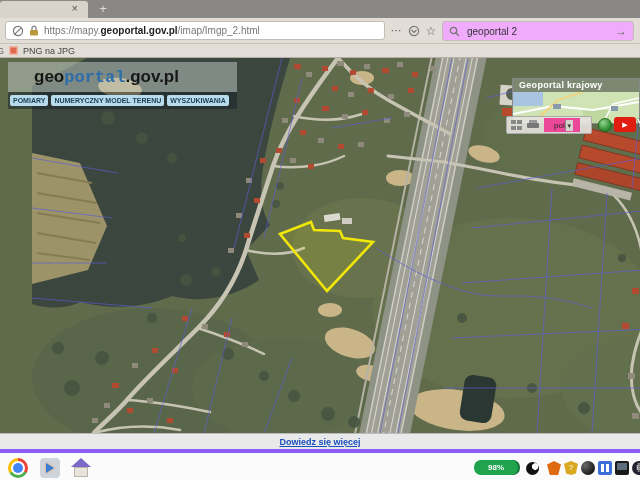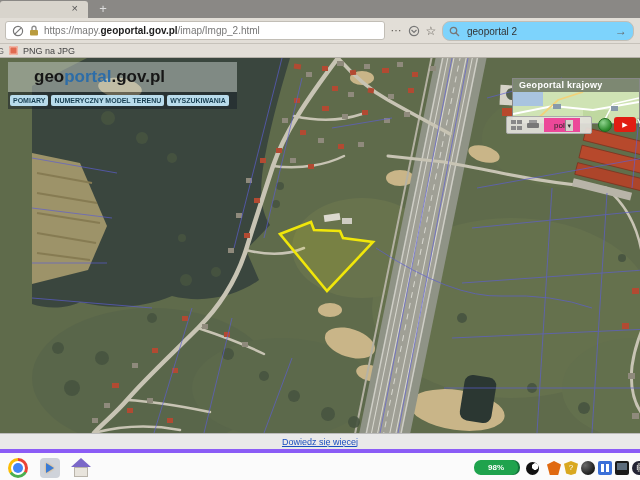--- a/index.html
+++ b/index.html
@@ -10,33 +10,33 @@
   .tabstrip{position:absolute;left:0;top:0;width:640px;height:18px;background:#8a8885;}
   .tab{position:absolute;left:0;top:1px;width:88px;height:17px;background:#d8d4cc;border-radius:3px 3px 0 0;}
   .tab-close{position:absolute;right:10px;top:1px;font-size:11px;color:#555;cursor:pointer;}
   .newtab{position:absolute;left:94px;top:0;width:18px;height:17px;color:#ddd;font-size:13px;text-align:center;line-height:17px;}
   .navbar{position:absolute;left:0;top:18px;width:640px;height:26px;background:#e2ded7;border-bottom:1px solid #c6c2ba;}
   .urlbar{position:absolute;left:5px;top:3px;width:380px;height:19px;background:#fff;border:1px solid #c2beb6;border-radius:3px;display:flex;align-items:center;padding:0 6px;gap:5px;overflow:hidden;}
   .urltext{font-size:10px;color:#777;white-space:nowrap;}
   .urltext b{color:#1d1d1d;}
   .navicon{font-size:12px;color:#666;}
   .ib{position:absolute;top:3px;height:19px;display:flex;align-items:center;justify-content:center;color:#5f5b55;}
-  .searchbox{position:absolute;left:442px;top:3px;width:192px;height:20px;background:#7dd3fc;border:1px solid #c2beb6;border-radius:8px;display:flex;align-items:center;padding:0 6px;gap:5px;}
+  .searchbox{position:absolute;left:442px;top:3px;width:192px;height:20px;background:#f0abfc;border:1px solid #c2beb6;border-radius:3px;display:flex;align-items:center;padding:0 6px;gap:5px;}
   .searchbox input{border:none;outline:none;flex:1;font-size:10px;color:#333;background:transparent;min-width:0;}
   .bookmarks{position:absolute;left:0;top:44px;width:640px;height:14px;background:#e2ded7;border-bottom:1px solid #b4b0a8;display:flex;align-items:center;gap:5px;font-size:9px;color:#444;}
   .bm-partial{margin-left:-3px;color:#666;}
   .bm-ico{width:9px;height:9px;border-radius:2px;background:#e06a50;display:inline-block;box-shadow:inset 0 0 0 1.5px #f2b5a5;}
 
   
   .content{position:absolute;left:0;top:58px;width:640px;height:384px;overflow:hidden;background:#5f6b4b;padding-left:32px;}
   .content svg{display:block;}
   .logo-panel{position:absolute;left:8px;top:4px;width:229px;height:47px;}
   .logo-top{height:30px;background:rgba(185,195,190,.55);display:flex;align-items:center;padding-left:26px;
             font-family:"Liberation Serif",serif;font-size:17px;font-weight:bold;color:#161616;}
-  .logo-top .blue{color:#2d6da8;}
+  .logo-top .blue{color:#2d6da8;font-family:Liberation Mono, monospace;}
   .menu-row{height:17px;background:rgba(25,35,42,.55);display:flex;align-items:center;gap:3px;padding:0 2px;}
   .menu-btn{background:#b9dcec;color:#173f52;font-size:7px;font-weight:bold;padding:2px 3px;border-radius:2px;white-space:nowrap;cursor:pointer;}
 
   .minimap{position:absolute;left:512px;top:20px;width:128px;height:46px;border:1px solid #888;background:#cfe3b4;}
   .mini-title{height:13px;background:rgba(70,75,70,.6);color:#fff;font-size:9px;font-weight:bold;padding:1px 0 0 6px;letter-spacing:.3px;}
   .map-toolbar{position:absolute;left:506px;top:58px;width:86px;height:18px;background:rgba(228,226,220,.92);border:1px solid #aaa;border-radius:2px;display:flex;align-items:center;gap:5px;padding:0 4px;}
   .grid-ico{width:11px;height:10px;background:
      linear-gradient(#888,#888) 0 0/5px 4px no-repeat,
      linear-gradient(#888,#888) 6px 0/5px 4px no-repeat,
      linear-gradient(#888,#888) 0 6px/5px 4px no-repeat,
@@ -46,21 +46,21 @@
   .print-ico:after{content:"";position:absolute;left:2px;top:0;width:8px;height:3px;background:#999;}
   .lang-select{width:36px;height:13px;background:#15803d;border:7px solid #ec4899;display:flex;align-items:center;font-size:8px;color:#222;}
   .lang-select .val{flex:1;padding-left:3px;}
   .lang-select .arr{width:10px;height:11px;background:#d5d2cb;border-left:1px solid #888;font-size:7px;text-align:center;line-height:11px;color:#333;}
   .globe-btn{position:absolute;left:598px;top:60px;width:14px;height:14px;border-radius:50%;
      background:radial-gradient(circle at 35% 30%,#8fd48f,#2c8a2c 70%);border:1px solid #1c6b1c;}
   .yt-btn{position:absolute;left:614px;top:59px;width:22px;height:15px;background:#e11d12;border-radius:3px;color:#fff;font-size:7px;display:flex;align-items:center;justify-content:center;}
   .yt-label{position:absolute;left:637px;top:60px;color:#fff;font-weight:bold;font-size:10px;text-shadow:0 0 2px #000;}
 
   .cookiebar{position:absolute;left:0;top:433px;width:640px;height:16px;background:#e9e9e9;border-top:1px solid #bbb;display:flex;align-items:center;justify-content:center;gap:4px;font-size:9px;color:#333;}
-  .cookie-link{color:#1a4fbf;text-decoration:underline;cursor:pointer;}
+  .cookie-link{color:#1a4fbf;text-decoration:underline;cursor:pointer;font-weight:bold;}
 
   
   .taskbar{position:absolute;left:0;top:449px;width:640px;height:31px;background:#fbfbfb;border-top:4px solid #8b5cf6;}
   .chrome-ico{position:absolute;left:8px;top:5px;width:20px;height:20px;border-radius:50%;
      background:conic-gradient(#ea4335 0 33%,#4caf50 33% 66%,#fbbc05 66% 100%);}
   .chrome-ico:after{content:"";position:absolute;left:5px;top:5px;width:10px;height:10px;border-radius:50%;background:#4285f4;box-shadow:0 0 0 2px #fff;}
   .media-ico{position:absolute;left:40px;top:5px;width:20px;height:20px;border-radius:4px;background:#cfd3da;display:flex;align-items:center;justify-content:center;}
   .media-ico .tri{width:0;height:0;border-left:8px solid #3a7bd5;border-top:5px solid transparent;border-bottom:5px solid transparent;filter:drop-shadow(0 0 1px #e8a33d);}
   .home-ico{position:absolute;left:70px;top:4px;width:22px;height:22px;}
   .home-ico .roof{position:absolute;left:1px;top:1px;width:0;height:0;border-left:10px solid transparent;border-right:10px solid transparent;border-bottom:9px solid #7b68c8;}

